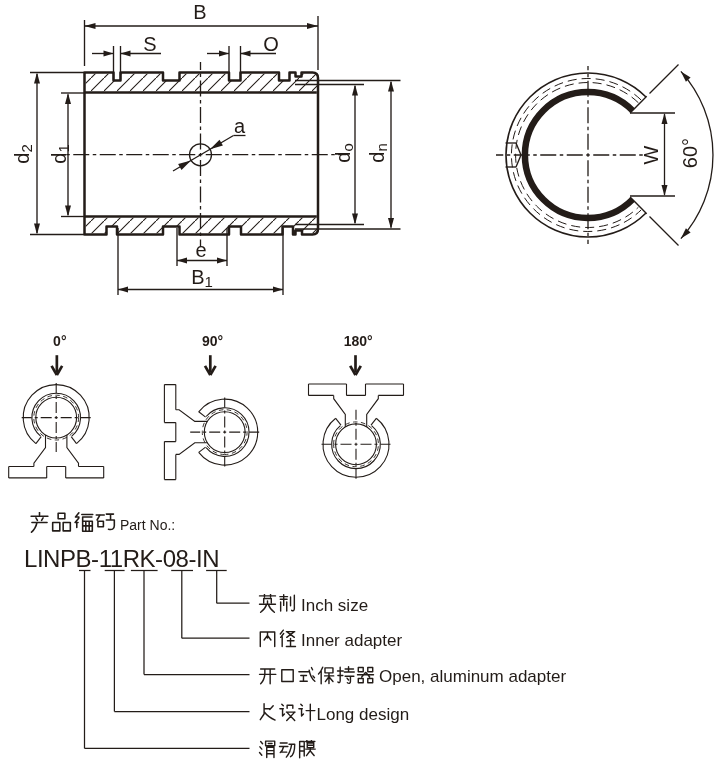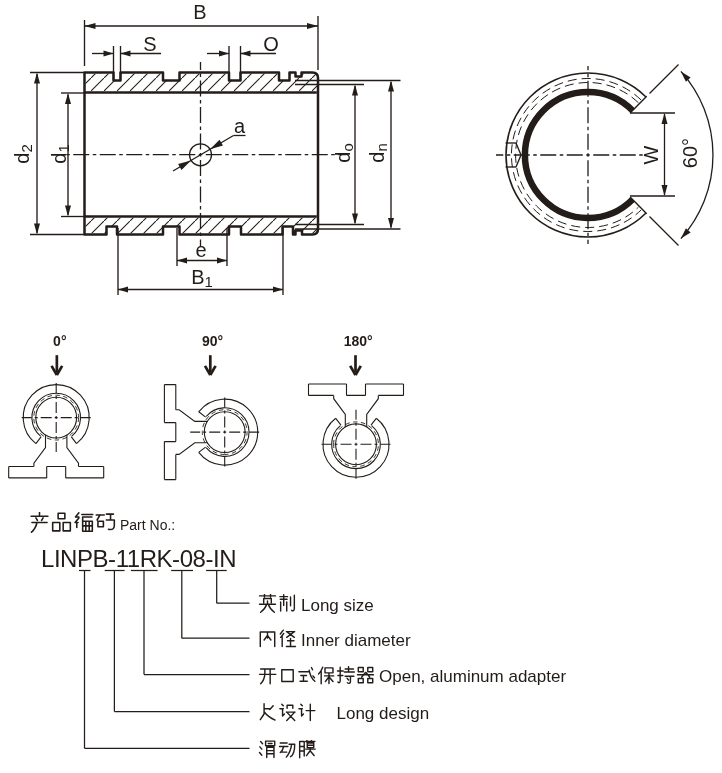--- a/index.html
+++ b/index.html
@@ -318,50 +318,50 @@
 </svg>
 <div style="position:absolute;left:28px;top:512px;font-size:14px;line-height:21px;white-space:nowrap"><svg class="cjk2" viewBox="0 0 100 100">
       <use href="#g1"></use>
     </svg><svg class="cjk2" viewBox="0 0 100 100">
       <use href="#g2"></use>
     </svg><svg class="cjk2" viewBox="0 0 100 100">
       <use href="#g3"></use>
     </svg><svg class="cjk2" viewBox="0 0 100 100">
       <use href="#g4"></use>
     </svg><span style="margin-left:4px">Part No.:</span></div>
-<div style="position:absolute;left:41px;top:545.5px;font-size:24px;line-height:25px;letter-spacing:-0.45px;white-space:nowrap">LINPB-11RK-08-IN</div>
+<div style="position:absolute;left:24px;top:545.5px;font-size:24px;line-height:25px;letter-spacing:-0.45px;white-space:nowrap">LINPB-11RK-08-IN</div>
 <div class="row" style="top:594px"><svg class="cjk" viewBox="0 0 100 100">
       <use href="#g5"></use>
     </svg><svg class="cjk" viewBox="0 0 100 100">
       <use href="#g6"></use>
-    </svg><span style="margin-left:4px">Long size</span></div>
+    </svg><span style="margin-left:4px">Inch size</span></div>
 <div class="row" style="top:629px"><svg class="cjk" viewBox="0 0 100 100">
       <use href="#g7"></use>
     </svg><svg class="cjk" viewBox="0 0 100 100">
       <use href="#g8"></use>
-    </svg><span style="margin-left:4px">Inner diameter</span></div>
+    </svg><span style="margin-left:4px">Inner adapter</span></div>
 <div class="row" style="top:665.5px"><svg class="cjk" viewBox="0 0 100 100">
       <use href="#g9"></use>
     </svg><svg class="cjk" viewBox="0 0 100 100">
       <use href="#g10"></use>
     </svg><svg class="cjk" viewBox="0 0 100 100">
       <use href="#g11"></use>
     </svg><svg class="cjk" viewBox="0 0 100 100">
       <use href="#g12"></use>
     </svg><svg class="cjk" viewBox="0 0 100 100">
       <use href="#g13"></use>
     </svg><svg class="cjk" viewBox="0 0 100 100">
       <use href="#g14"></use>
     </svg><span style="margin-left:4px">Open, aluminum adapter</span></div>
 <div class="row" style="top:702.5px"><svg class="cjk" viewBox="0 0 100 100">
       <use href="#g15"></use>
     </svg><svg class="cjk" viewBox="0 0 100 100">
       <use href="#g16"></use>
     </svg><svg class="cjk" viewBox="0 0 100 100">
       <use href="#g17"></use>
-    </svg><span style="margin-left:20px">Long design</span></div>
+    </svg><span style="margin-left:0">Long design</span></div>
 <div class="row" style="top:739.5px"><svg class="cjk" viewBox="0 0 100 100">
       <use href="#g18"></use>
     </svg><svg class="cjk" viewBox="0 0 100 100">
       <use href="#g19"></use>
     </svg><svg class="cjk" viewBox="0 0 100 100">
       <use href="#g20"></use>
     </svg></div>
 
 </body></html>

